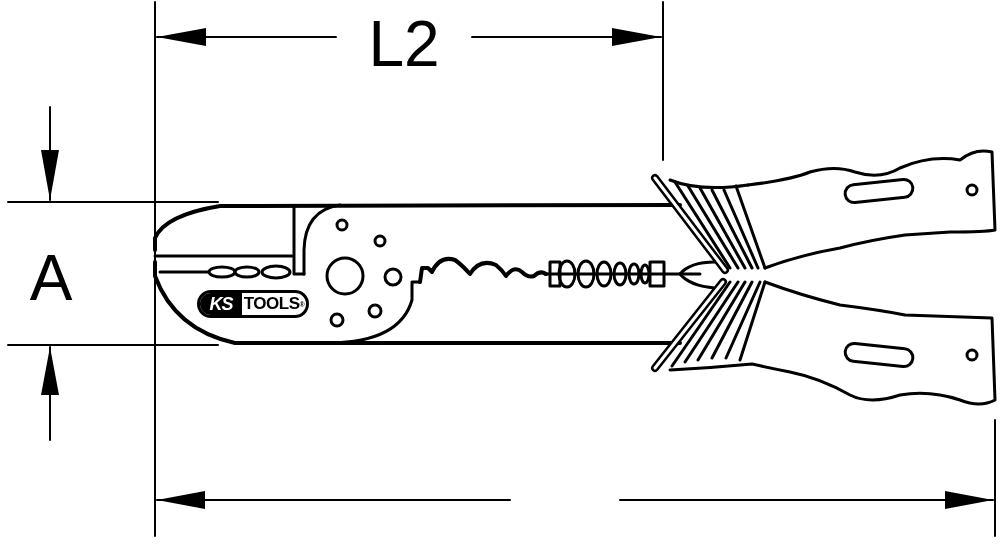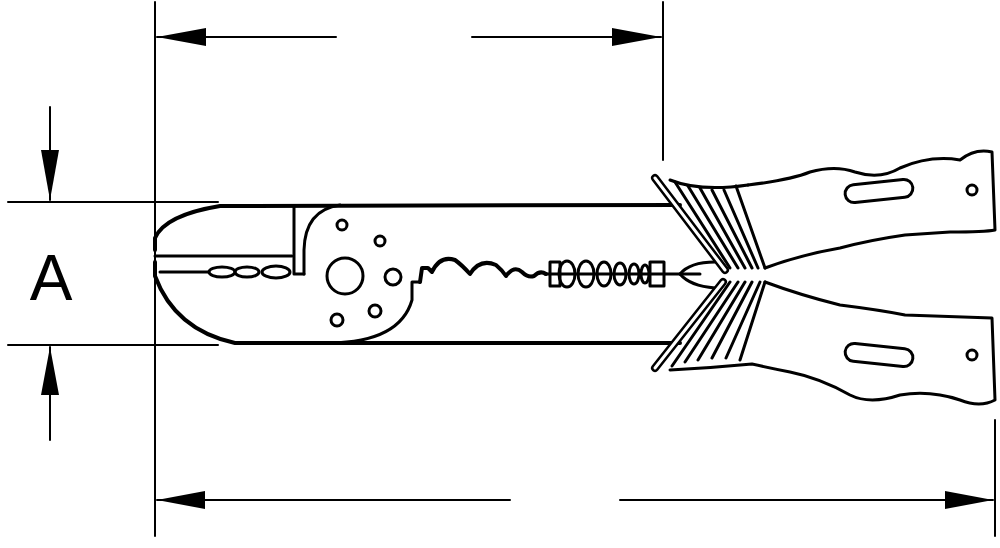--- a/index.html
+++ b/index.html
@@ -108,15 +108,23 @@
 
       <path d="M655,368 L723,282" stroke-width="8"></path>
       <path d="M655,368 L723,282" stroke-width="3" stroke="#fff"></path>
       <path d="M672,366 L730,282 M685,362 L738,282 M698,360 L745,282 M712,358 L752,282 M726,358 L760,282 M740,360 L765,282" stroke-width="3"></path>
       <path d="M765,282 Q800,295 840,305 Q880,310 905,315 L992,318 L995,400 Q980,408 960,400 Q930,390 900,395 Q870,405 850,395 Q820,378 790,372 Q770,368 752,364 Q710,368 670,370" stroke-width="3"></path>
       <rect x="845" y="346" width="68" height="18" rx="9" transform="rotate(6 879 355)" stroke-width="3"></rect>
       <circle cx="972" cy="355" r="5" stroke-width="3"></circle>
     </g>
   </svg>
 
+  <div class="logo">
+    <span class="ks">KS</span>
+    <span class="tools">
+        <span>TOOLS</span>
+        <sup style="font-size:7px">®</sup>
+      </span>
+  </div>
 
+  <div id="label-l2" class="dim-label">L2</div>
   <div id="label-a" class="dim-label">A</div>
 </div>
 
 </body></html>

